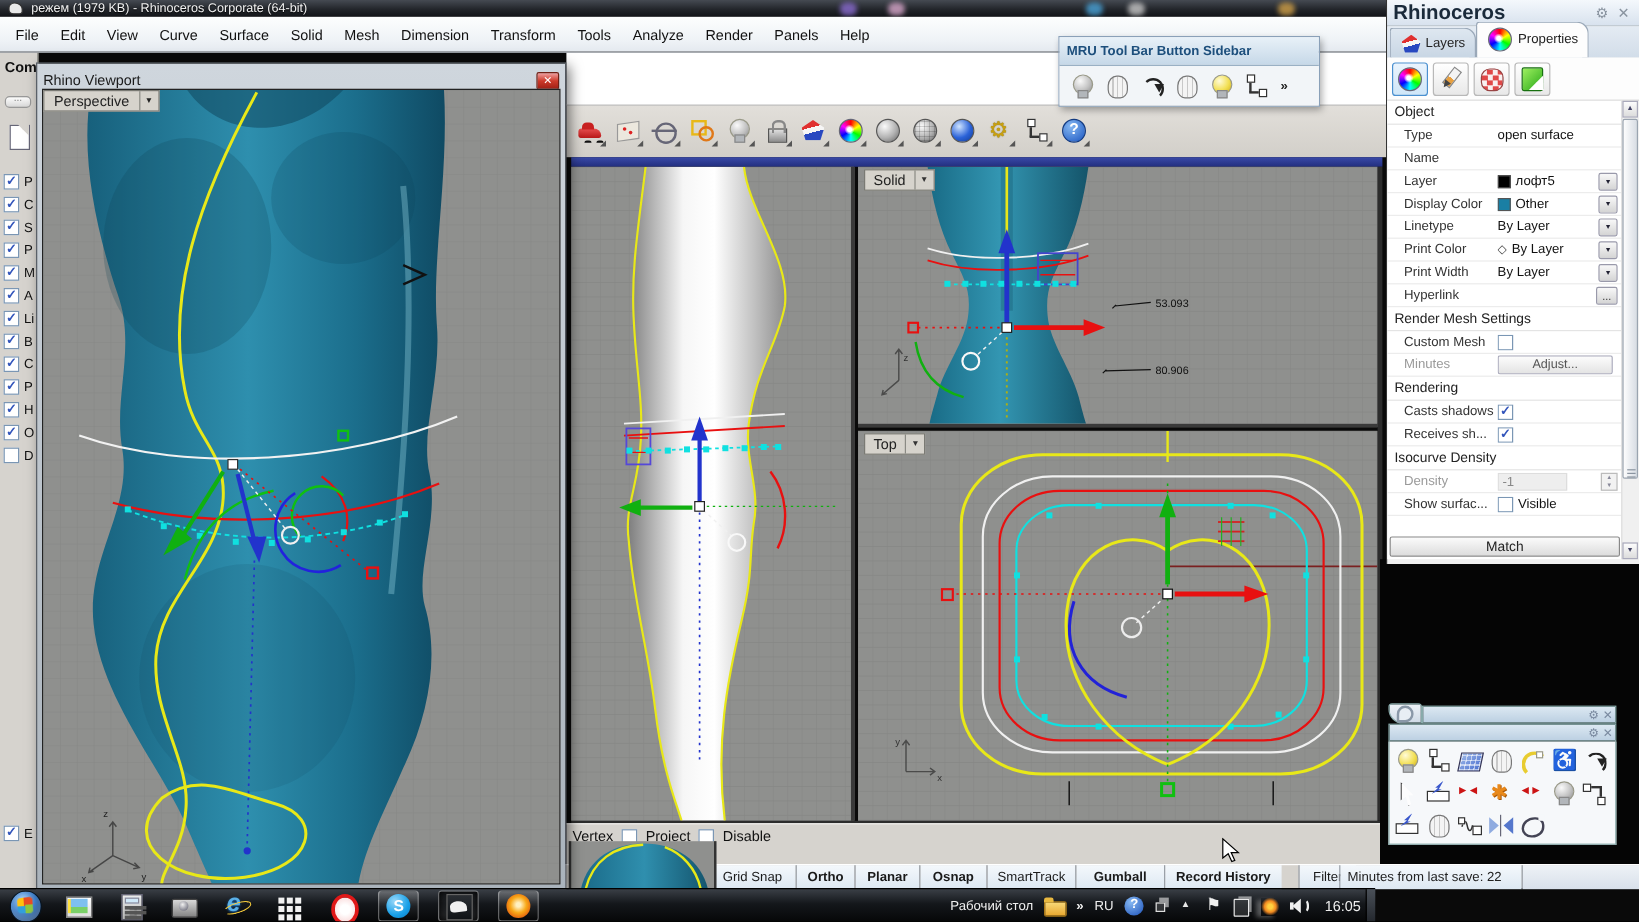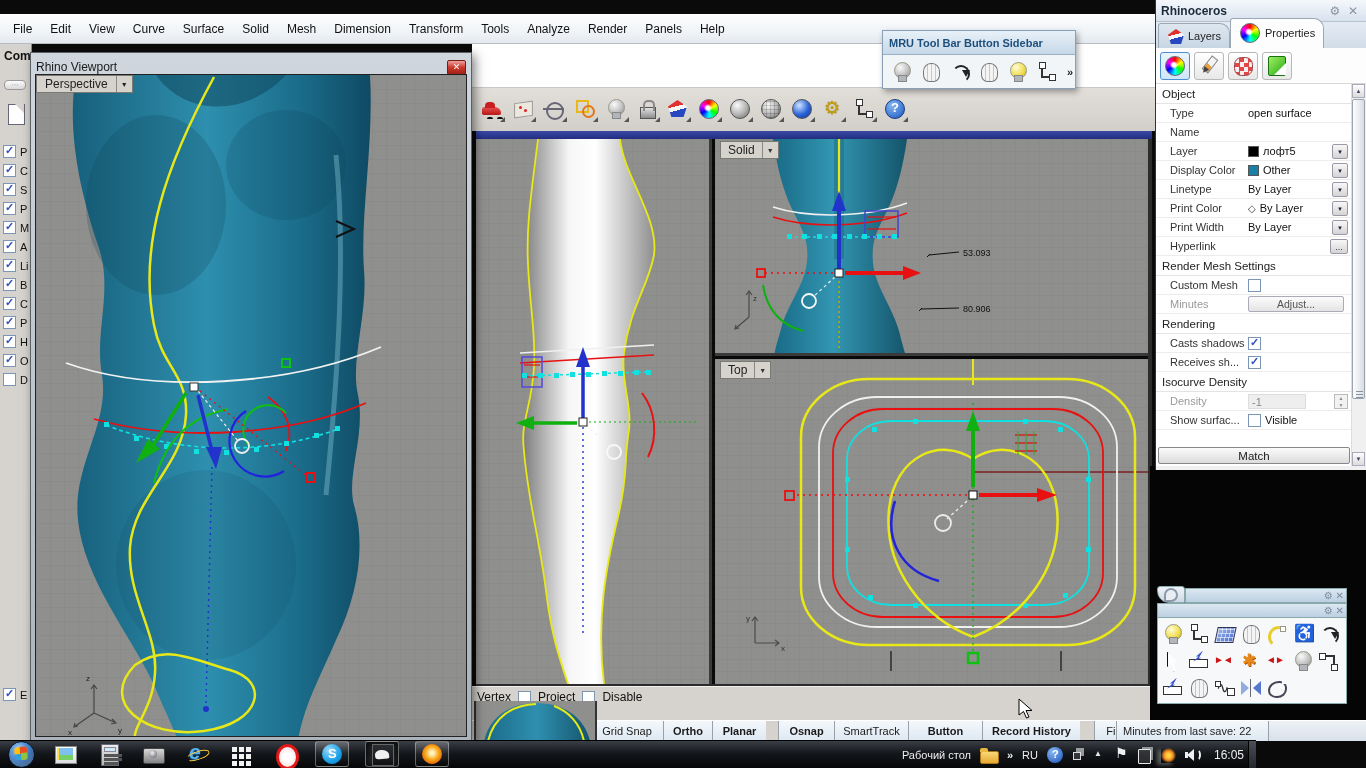--- a/index.html
+++ b/index.html
@@ -35,21 +35,21 @@
 #osnap-row{left:472px;top:686px;width:683px;height:34px;background:#d6d3ce;border-top:1px solid #f2f1ee}
 #osnap-items{position:absolute;left:5px;top:3px;display:flex;align-items:center;gap:7px;font-size:12px;color:#111}
 #status-bar{left:0;top:720px;width:1366px;height:20px;background:#d6d3ce;border-top:1px solid #fff}
 #cplane-pane{position:absolute;left:4px;top:3px;font-size:11px;color:#333}
 #panes{position:absolute;left:590px;top:0;height:20px;display:flex}
 .pane{height:20px;border-left:1px solid #9aa0a8;background:linear-gradient(#f4f8fc,#dde8f2);font-size:11px;color:#1a1a1a;display:flex;align-items:center;justify-content:center}
 .pane.bold{font-weight:bold}
 #minutes-pane{position:absolute;left:1116px;top:0;width:152px;height:20px;border-left:1px solid #9aa0a8;background:linear-gradient(#f4f8fc,#dde8f2);font-size:11px;display:flex;align-items:center;padding-left:6px}
 #pane-end{position:absolute;left:1268px;top:0;width:98px;height:20px;border-left:1px solid #9aa0a8;background:linear-gradient(#eef2f6,#d8e0ea)}
 
-#taskbar{left:0;top:740px;width:1256px;height:28px;background:linear-gradient(#3a3f46,#14171b 45%,#060708);border-top:1px solid #000;z-index:50;display:flex;align-items:flex-start}
+#taskbar{left:0;top:740px;width:1146px;height:28px;background:linear-gradient(#3a3f46,#14171b 45%,#060708);border-top:1px solid #000;z-index:50;display:flex;align-items:flex-end}
 .task-btn{position:relative;height:26px;min-width:34px;display:flex;align-items:center;justify-content:center}
 .tile{border:1px solid rgba(255,255,255,.35);border-radius:3px;margin:0 3px;background:linear-gradient(rgba(255,255,255,.25),rgba(255,255,255,.06) 50%,rgba(0,0,0,.2))}
 .tile.pressed{background:linear-gradient(rgba(0,0,0,.5),rgba(255,255,255,.12));box-shadow:inset 0 0 6px #000}
 #tray{position:absolute;right:8px;top:0;height:28px;display:flex;align-items:center;gap:9px;color:#eee;font-size:11px}
 #show-desktop{position:absolute;right:0;top:0;width:8px;height:28px;background:linear-gradient(#4a5058,#22262c);border-left:1px solid #000}
 
 #float-vp{left:30px;top:52px;width:442px;height:690px;z-index:40;background:linear-gradient(#cfd6dd,#aab3bc);border:1px solid #5a6068;box-shadow:3px 3px 10px rgba(0,0,0,.5)}
 #float-title{height:21px;display:flex;align-items:center;padding:14px 5px;font-size:12px;color:#1a1a1a}
 #float-close{margin-left:auto;width:19px;height:15px;background:linear-gradient(#f0a0a0,#cc3a2a 50%,#a02015);border:1px solid #702015;border-radius:2px;color:#fff;font-size:9px;display:flex;align-items:center;justify-content:center}
 #float-content{position:absolute;left:4px;top:21px;right:4px;bottom:4px;border:1px solid #222;background:#8f908e;overflow:hidden}
@@ -62,30 +62,30 @@
 #comm-grip{position:absolute;left:4px;top:36px;width:22px;height:10px;background:linear-gradient(#fdfdfd,#d8d8d8);border:1px solid #999;border-radius:4px;font-size:7px;color:#777;text-align:center;line-height:8px}
 #comm-doc{position:absolute;left:3px;top:54px;width:26px;height:32px;display:flex;align-items:center;justify-content:center}
 #comm-rows{position:absolute;left:3px;top:98px}
 .comm-row{display:flex;align-items:center;gap:4px;height:19px}
 .comm-lbl{font-size:11px;color:#111}
 #comm-bottom{position:absolute;left:3px;top:644px;display:flex;align-items:center;gap:4px}
 
 .cb{position:relative;display:inline-block;width:13px;height:13px;background:#fff;border:1px solid #7a96b4;flex:none}
 .cb.on::before{content:"✓";position:absolute;left:1px;top:-2px;color:#3355bb;font-size:11px;font-weight:bold}
 
-#mru{left:882px;top:30px;width:194px;z-index:30;border:1px solid #8aa0b8;box-shadow:2px 3px 6px rgba(0,0,0,.35)}
+#mru{left:882px;top:30px;width:218px;z-index:30;border:1px solid #8aa0b8;box-shadow:2px 3px 6px rgba(0,0,0,.35)}
 #mru-title{height:24px;background:linear-gradient(#e8f1f8,#c6d8e8);font-size:11px;font-weight:bold;color:#1d4f7c;display:flex;align-items:center;padding-left:6px;border-bottom:1px solid #9ab0c4}
 #mru-body{height:33px;background:#f2f5f8;display:flex;align-items:center;padding-left:4px}
 #mru-icons{display:flex}
 .pbtn{width:29px;height:29px;display:flex;align-items:center;justify-content:center}
 #mru-more{margin-left:6px;font-size:11px;font-weight:bold;color:#222}
 
 #props{left:1155px;top:0;width:211px;height:470px;background:#f0f0f0;border-left:1px solid #333;z-index:20}
 #props-header{height:22px;background:linear-gradient(#f4f8fc,#d8e2ee);display:flex;align-items:center;padding:0 5px;border-bottom:1px solid #b8c2cc}
-#props-header .ptitle{font-size:12px;font-weight:bold;color:#1a2a3a}
+#props-header .ptitle{font-size:17px;font-weight:bold;color:#1a2a3a}
 #props-header .hbtn{margin-left:auto;color:#8a94a0;font-size:12px;width:16px;text-align:center}
 #props-header .hbtn + .hbtn{margin-left:2px}
 #ptabs{height:26px;display:flex;align-items:flex-end;background:linear-gradient(#e4ebf3,#d2dde9);padding-left:2px}
 .ptab{display:flex;align-items:center;gap:4px;font-size:11px;padding:3px 8px 4px;border:1px solid #9aa8b8;border-bottom:none;border-radius:3px 10px 0 0;background:linear-gradient(#dee7f0,#c8d6e4);color:#222}
 .ptab.active{background:#fdfdfd;font-weight:normal}
 #ptoolbar{height:36px;background:#fdfdfd;display:flex;align-items:center;gap:4px;padding-left:4px;border-bottom:1px solid #d8d8d8}
 .pbtn2{width:30px;height:28px;border:1px solid #b8b8b8;border-radius:3px;background:linear-gradient(#fff,#e8e8e8);display:flex;align-items:center;justify-content:center}
 .pbtn2.sel{border:1px solid #4a90d0;background:linear-gradient(#eaf4fd,#cfe6f8)}
 #props-body{position:absolute;left:0;top:84px;width:196px;bottom:4px;background:#fff;overflow:hidden}
 .psec{height:20px;line-height:20px;padding-left:6px;font-size:11.5px;color:#222;border-bottom:1px solid #e4e4e4;background:#fff}
@@ -219,20 +219,31 @@
 .icon-speaker{width:16px;height:14px}
 .icon-speaker::before{content:"";position:absolute;left:0;top:4px;width:3px;height:6px;background:#f0f0f0}
 .icon-speaker::after{content:"";position:absolute;left:2px;top:1px;border:6px solid transparent;border-right:7px solid #f0f0f0;border-left:none}
 .icon-speaker i{position:absolute;right:0;top:1px;width:8px;height:12px;border:2px solid transparent;border-right:2px solid #f0f0f0;border-radius:50%}
 </style>
 </head>
 <body>
 
 <div id="screen">
 
+  <div class="abs" id="titlebar">
+    <span id="app-icon"></span>
+    <span id="titlebar-text">режем (1979 KB) - Rhinoceros Corporate (64-bit)</span>
+    <span class="blur-dot" style="left:700px;background:#8a6cd0"></span>
+    <span class="blur-dot" style="left:740px;background:#d9a8cc"></span>
+    <span class="blur-dot" style="left:905px;background:#4aa3d8"></span>
+    <span class="blur-dot" style="left:940px;background:#c8c8c8"></span>
+    <span class="blur-dot" style="left:1065px;background:#d0a048"></span>
+    <span class="blur-dot" style="left:1245px;background:#d04848"></span>
+    <span class="blur-dot" style="left:1290px;background:#8ad04a"></span>
+  </div>
 
   <div class="abs" id="menubar">
       <div class="menu-item">File</div>
       <div class="menu-item">Edit</div>
       <div class="menu-item">View</div>
       <div class="menu-item">Curve</div>
       <div class="menu-item">Surface</div>
       <div class="menu-item">Solid</div>
       <div class="menu-item">Mesh</div>
       <div class="menu-item">Dimension</div>
@@ -494,23 +505,23 @@
       <path d="M108,40 C104,22 92,10 78,5" fill="none" stroke="#e8e818" stroke-width="2"></path>
     </svg>
   </div>
 
   <div class="abs" id="status-bar">
     <span id="cplane-pane">CPla</span>
     <div id="panes">
         <div class="pane" style="width: 73px;">Grid Snap</div>
         <div class="pane bold" style="width: 49px;">Ortho</div>
         <div class="pane bold" style="width: 54px;">Planar</div>
-        <div class="pane bold" style="width: 56px; margin-left: 12px;">Osnap</div>
+        <div class="pane bold" style="width: 56px;">Osnap</div>
         <div class="pane" style="width: 74px;">SmartTrack</div>
-        <div class="pane bold" style="width: 74px;">Button</div>
+        <div class="pane bold" style="width: 74px;">Gumball</div>
         <div class="pane bold" style="width: 98px;">Record History</div>
         <div class="pane" style="width: 48px; margin-left: 14px;">Filter</div>
       </div>
     <div id="minutes-pane">Minutes from last save: 22</div>
     <div id="pane-end"></div>
   </div>
 
   <div class="abs" id="right-black"></div>
   <div class="abs" id="palette">
     <div id="pal-tab"></div>

